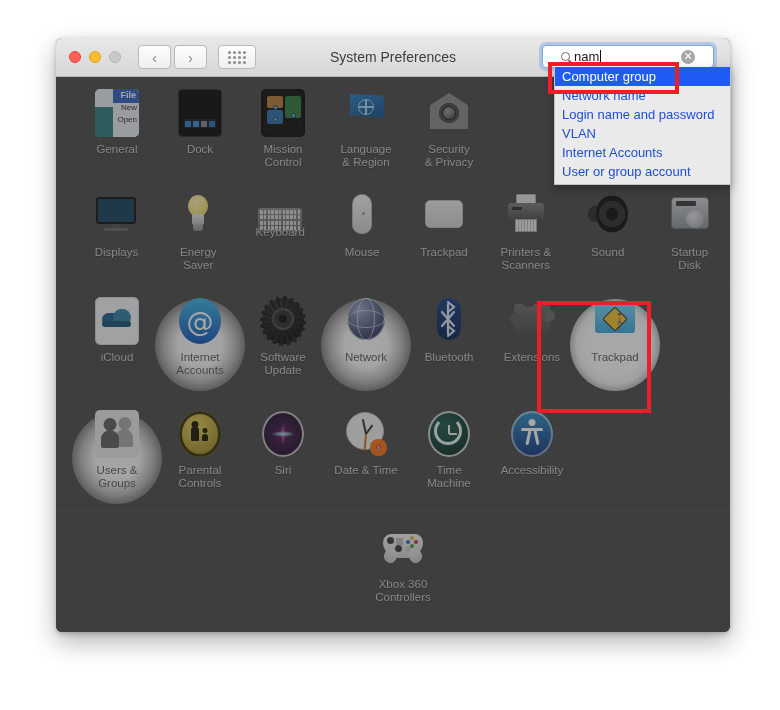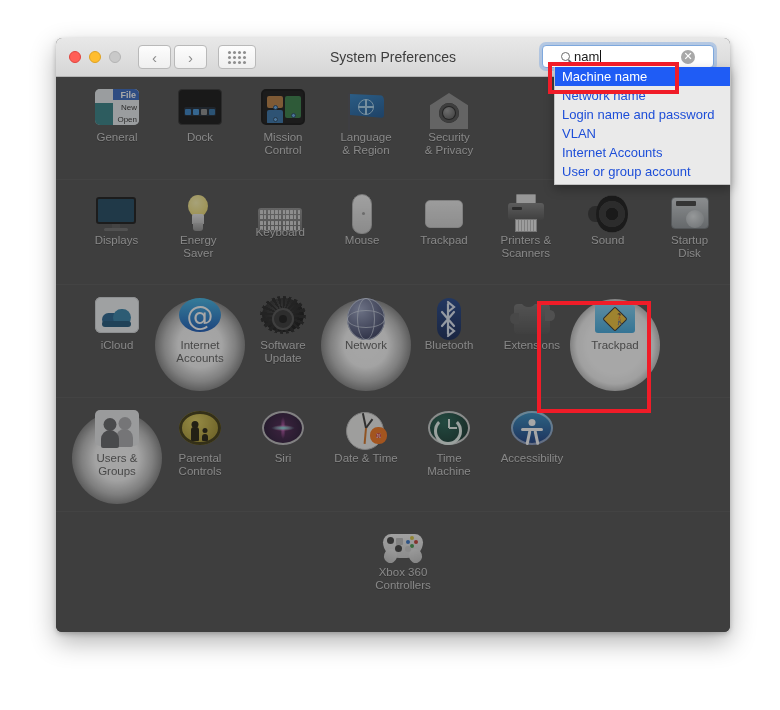--- a/index.html
+++ b/index.html
@@ -152,21 +152,21 @@
   }
   .row.r1 { height: 103px; }
   .row.r2 { height: 105px; }
   .row.r3 { height: 113px; }
   .row.r4 { height: 114px; }
   .row.r5 { height: 118px; justify-content: center; }
 
   .cell-pad { margin-left: 20px; }
 
   .ic {
-    width: 44px; height: 36px;
+    width: 44px; height: 48px;
     position: relative;
     flex: none;
     margin-bottom: 6px;
     z-index: 3;
   }
   .lbl {
     font-size: 11.5px; line-height: 13px;
     color: #c8c8c8; text-align: center;
     z-index: 3; position: relative;
     text-shadow: 0 1px 0 rgba(0,0,0,0.35);
@@ -862,21 +862,21 @@
             <div class="ab bG"></div>
           <div class="gd"></div>
         </div>
         <div class="lbl">Xbox 360<br>Controllers</div>
       </div>
     </div>
   </div>
 </div>
 
 <div id="suggest">
-  <div class="sg-item sel">Machine name</div>
+  <div class="sg-item sel">Computer group</div>
   <div class="sg-item">Network name</div>
   <div class="sg-item">Login name and password</div>
   <div class="sg-item">VLAN</div>
   <div class="sg-item">Internet Accounts</div>
   <div class="sg-item">User or group account</div>
 </div>
 
 <div class="redbox" id="redbox-suggest"></div>
 <div class="redbox" id="redbox-sharing"></div>
 

